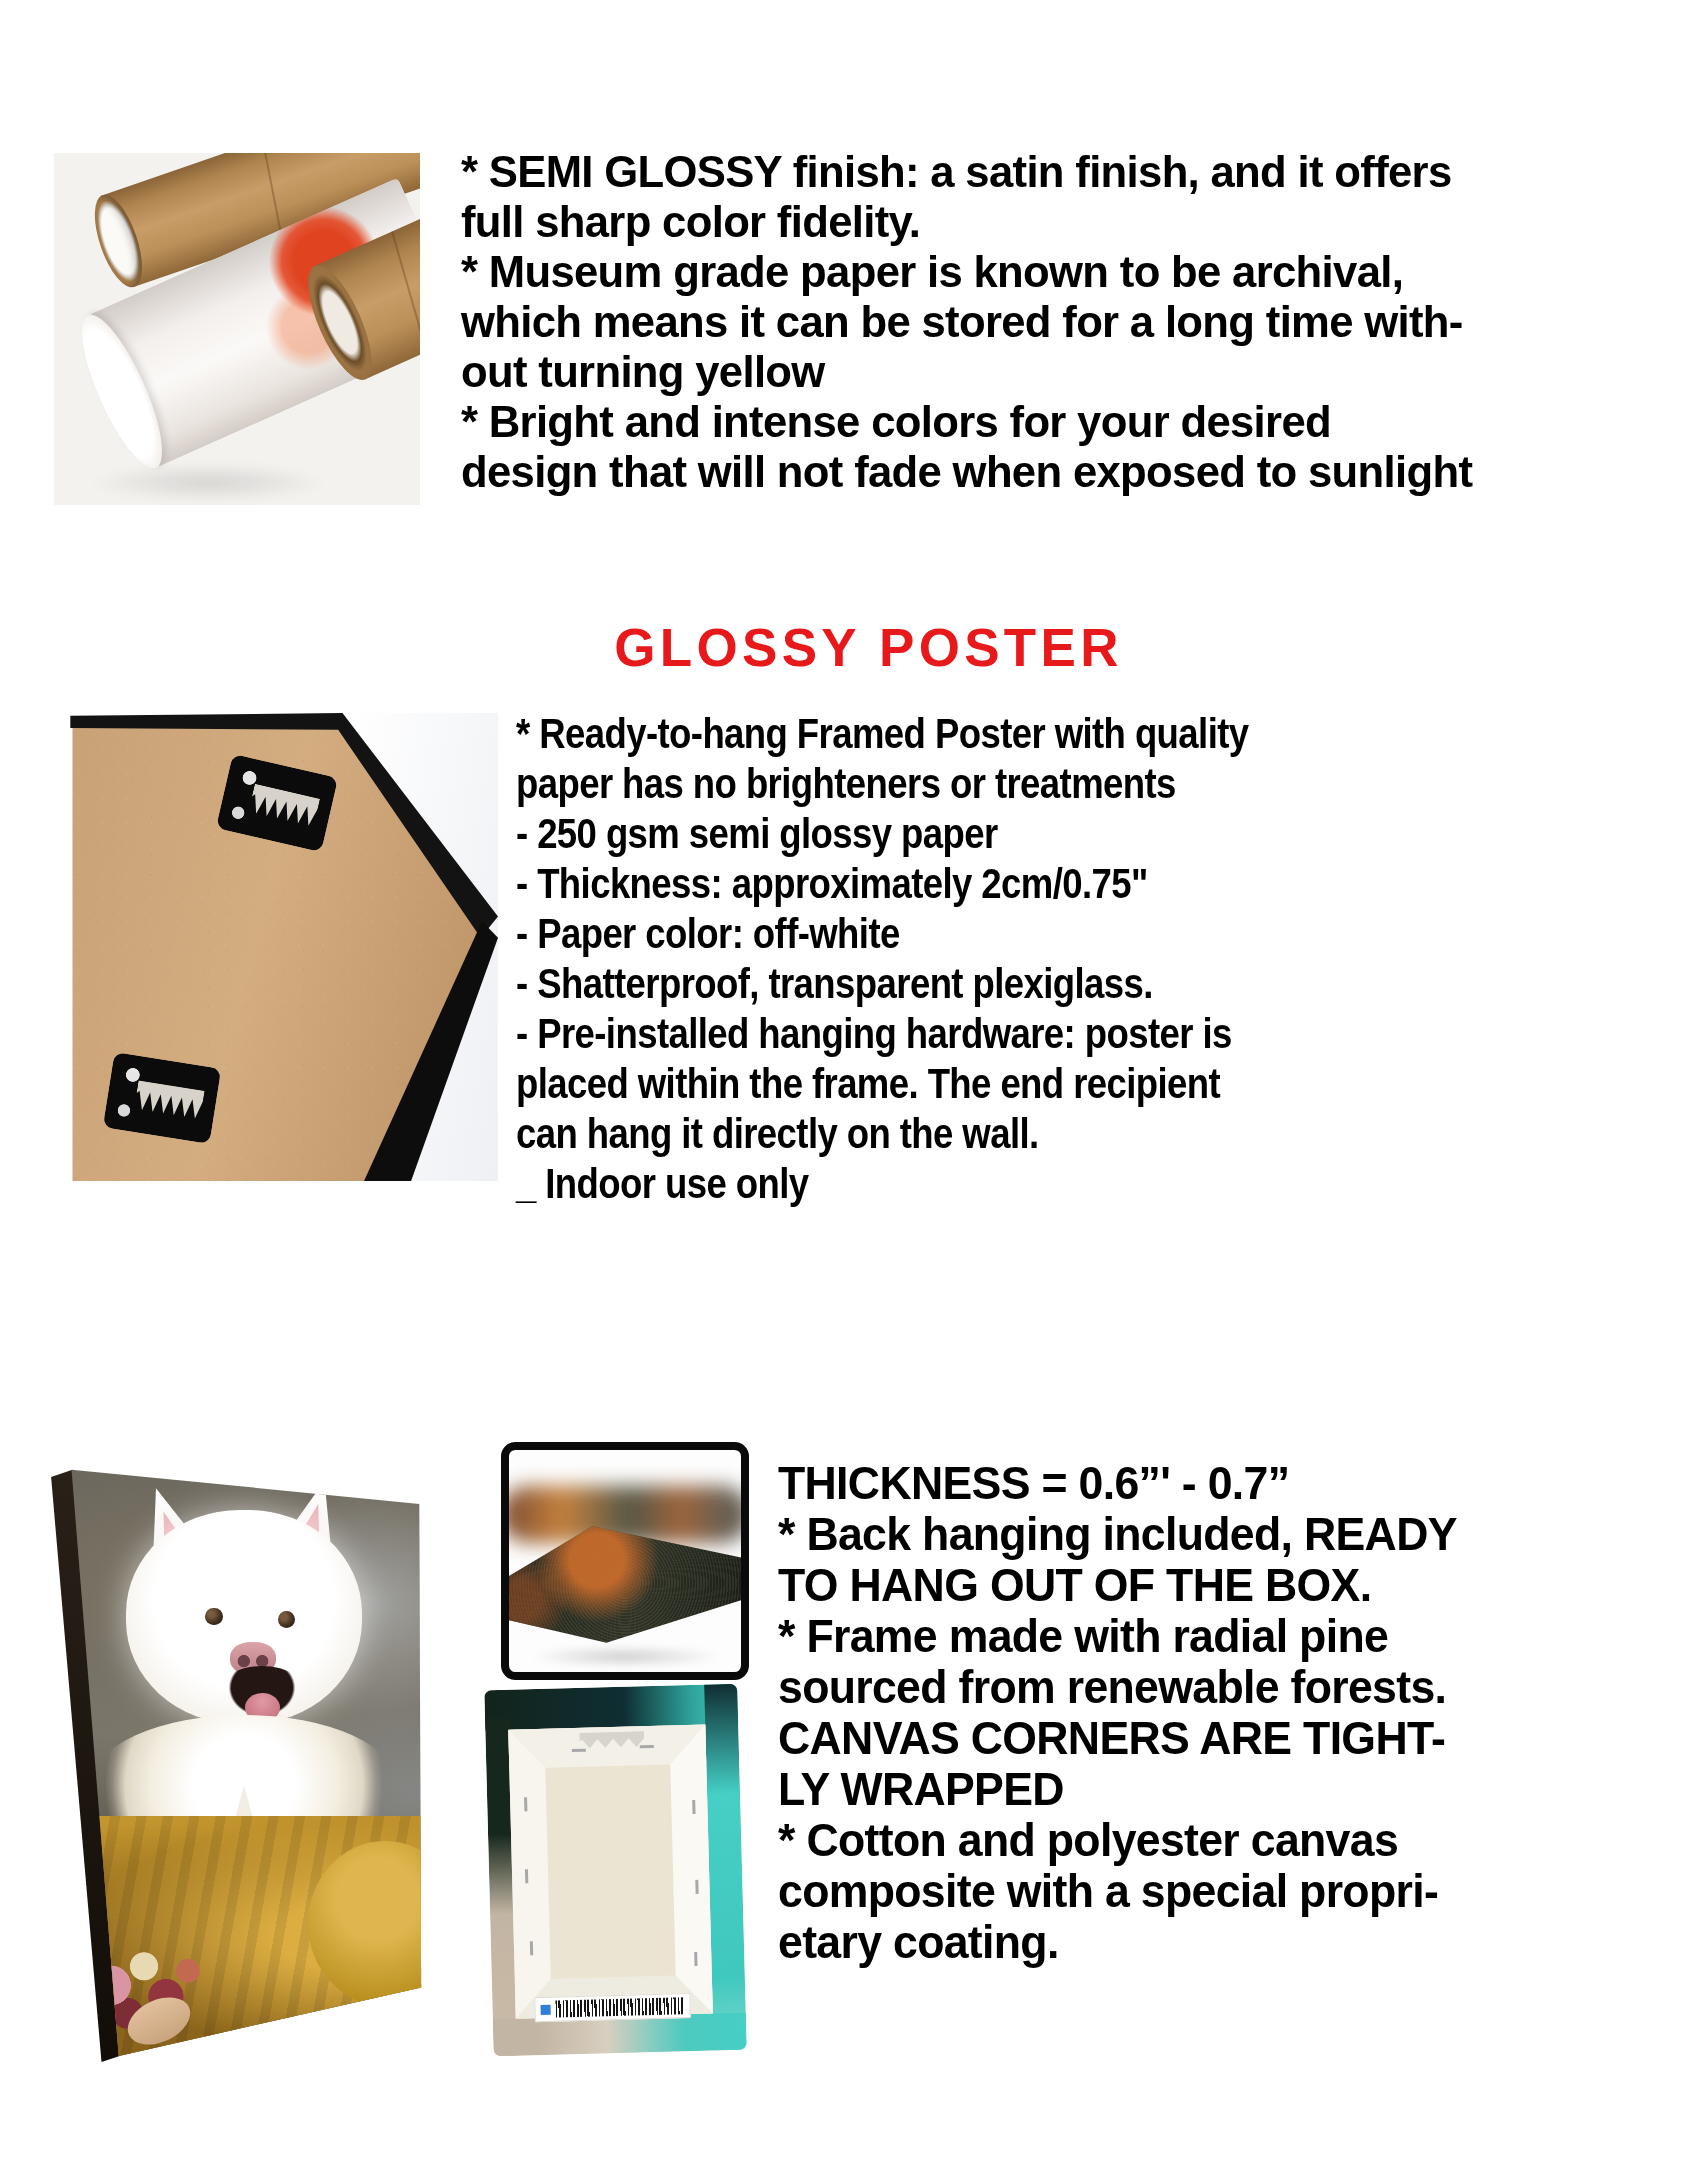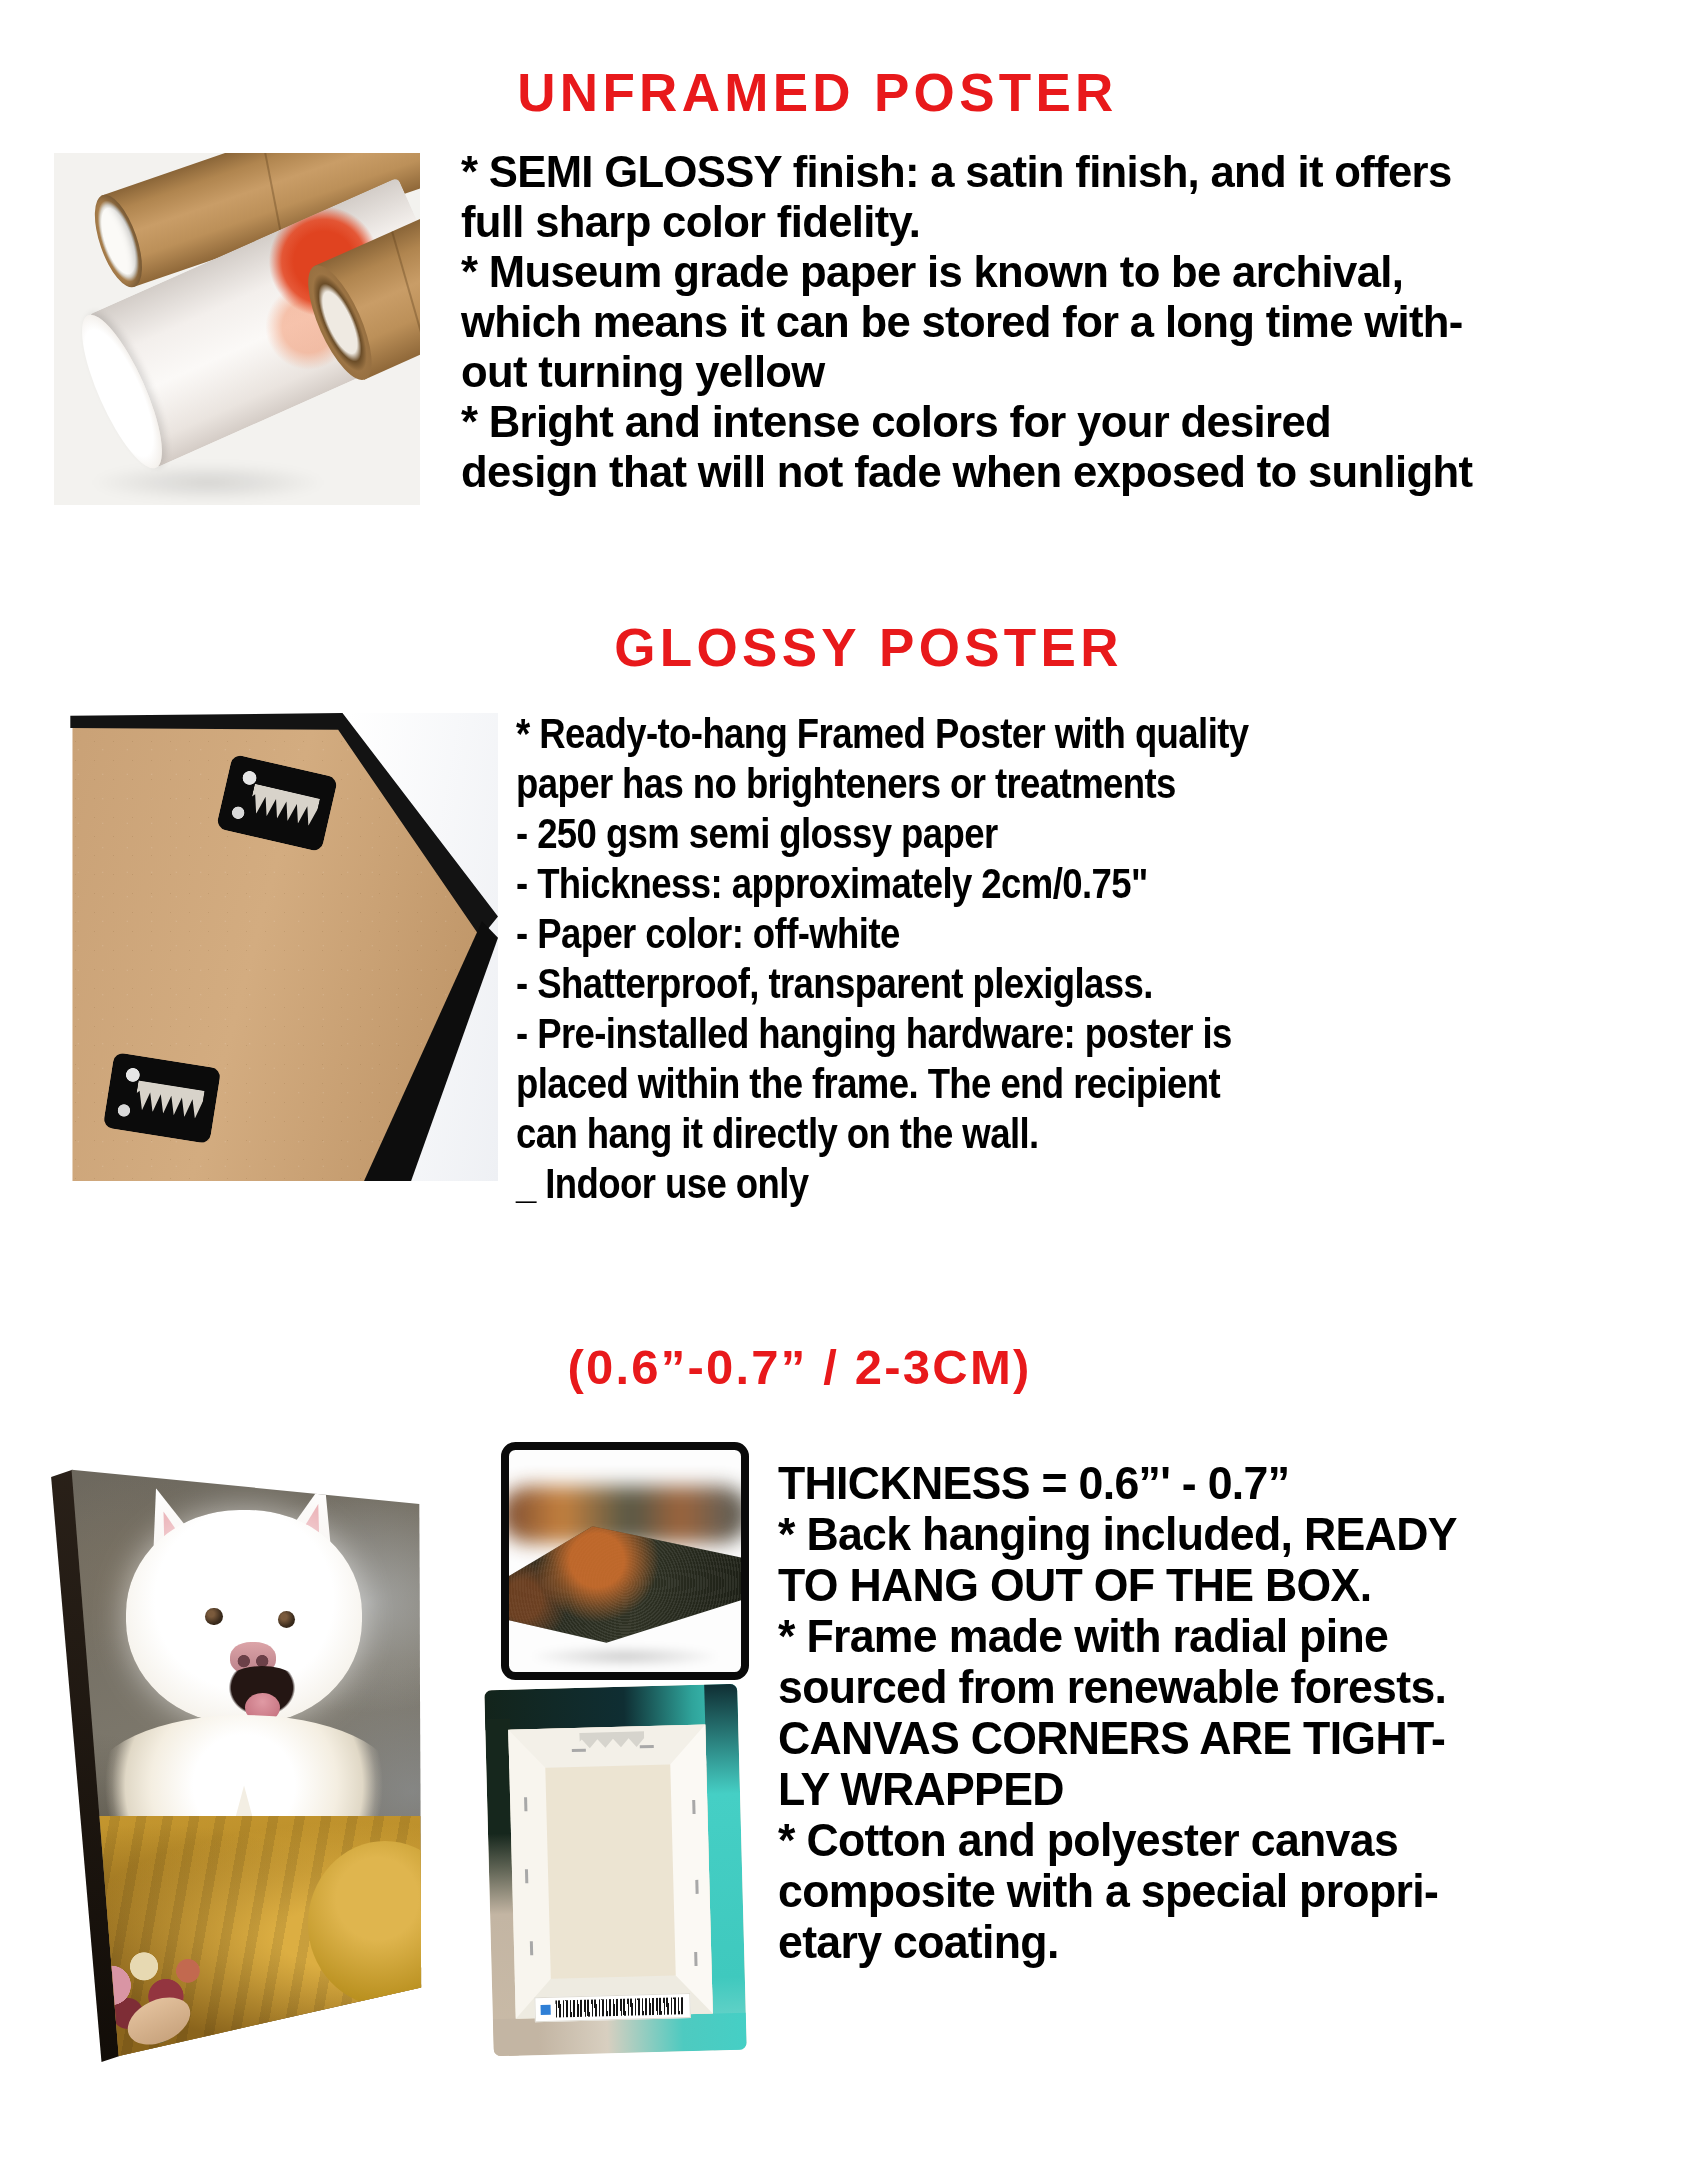--- a/index.html
+++ b/index.html
@@ -175,21 +175,20 @@
   .b-barcode::before{content:"";position:absolute;left:20px;top:2.9px;right:5.8px;bottom:2.9px;
        background:repeating-linear-gradient(90deg,#141414 0 1.4px,transparent 1.4px 2.9px,
                   #141414 2.9px 5px,transparent 5px 7.2px);}
   .b-barcode::after{content:"";position:absolute;left:5px;top:6.5px;width:10px;height:10px;background:#2f7fd6;}
 </style>
 </head>
 <body>
 
 <div class="page">
 
-  <div class="sec-title title-1">UNFRAMED POSTER</div>
 
   <div class="img-tubes">
     <div class="tube tube-1"></div>
     <div class="tube-shadow"></div>
     <div class="poster-roll"></div>
     <div class="tube tube-2"></div>
   </div>
 
   <div class="tblock t1">
       <div class="tline">* SEMI GLOSSY finish: a satin finish, and it offers</div>
@@ -221,21 +220,20 @@
       <div class="tline">- 250 gsm semi glossy paper</div>
       <div class="tline">- Thickness: approximately 2cm/0.75"</div>
       <div class="tline">- Paper color: off-white</div>
       <div class="tline">- Shatterproof, transparent plexiglass.</div>
       <div class="tline">- Pre-installed hanging hardware: poster is</div>
       <div class="tline">placed within the frame. The end recipient</div>
       <div class="tline">can hang it directly on the wall.</div>
       <div class="tline">_ Indoor use only</div>
     </div>
 
-  <div class="sec-title title-3b">(0.6”-0.7” / 2-3CM)</div>
 
   <div class="img-canvas">
     <div class="c-side"></div>
     <div class="c-front">
       <div class="p-bg"></div>
       <div class="p-ear p-ear-l"></div>
       <div class="p-ear p-ear-r"></div>
       <div class="p-head"></div>
       <div class="p-eye p-eye-l"></div>
       <div class="p-eye p-eye-r"></div>

